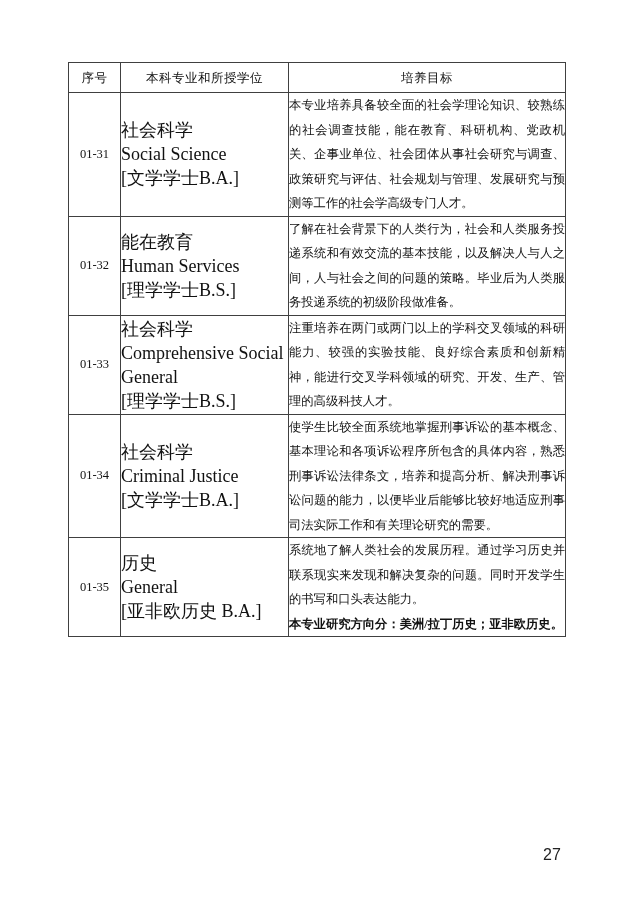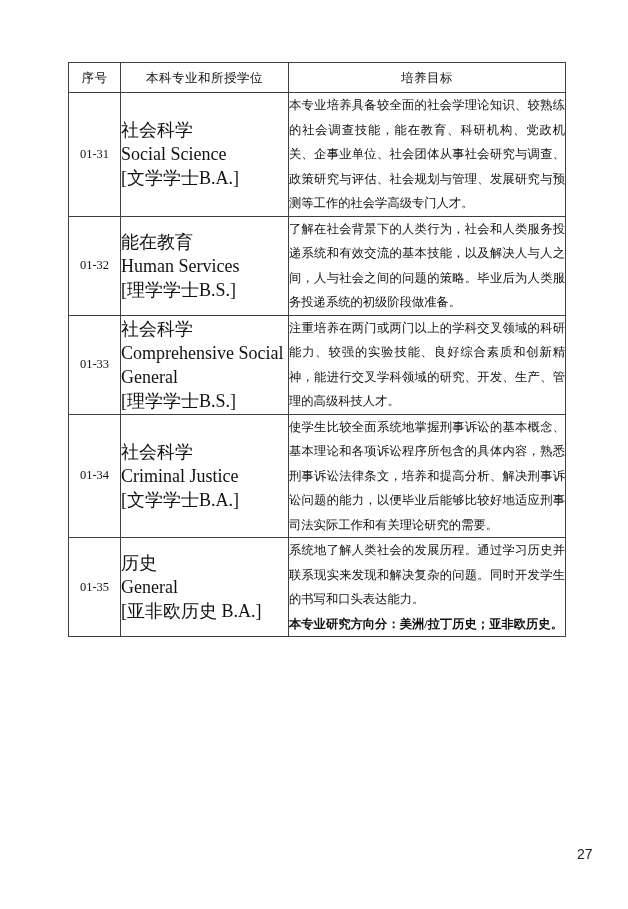--- a/index.html
+++ b/index.html
@@ -88,23 +88,22 @@
   
   tr.continuation-row td { vertical-align: top; }
   tr.continuation-row .goal-cell { padding-top: 5px; }
 
   
   #page-number {
     position: absolute;
     left: 543px;
     top: 846px;
     font-family: "Liberation Sans", "DejaVu Sans", sans-serif;
-    font-size: 14px;
+    font-size: 16px;
     color: #222;
-    margin-left: 34px;
   }
 </style>
 </head>
 <body>
 
 <div id="page">
 
   <table id="degree-table">
     <colgroup>
       <col class="c-code">

